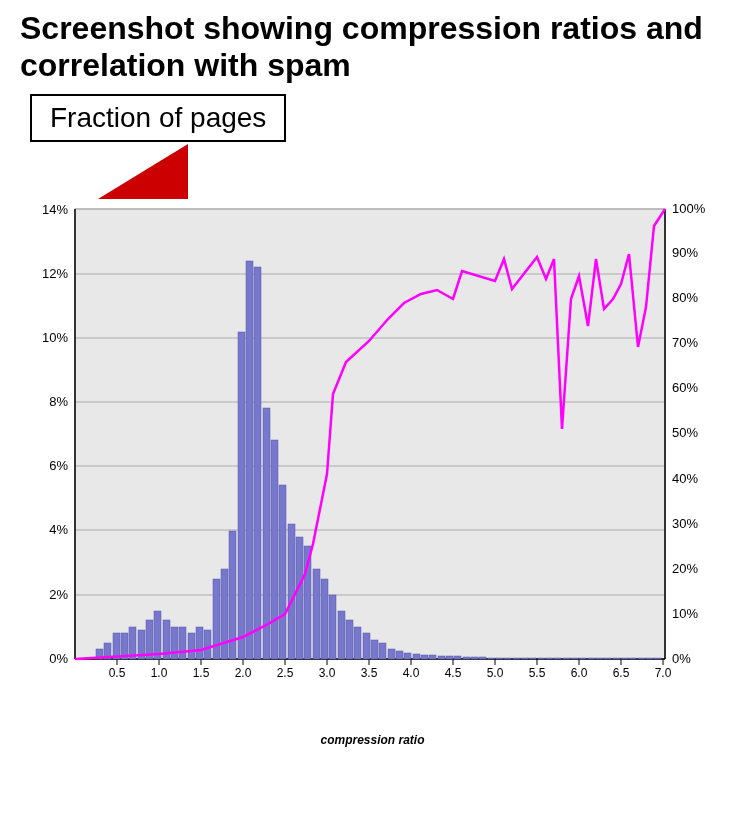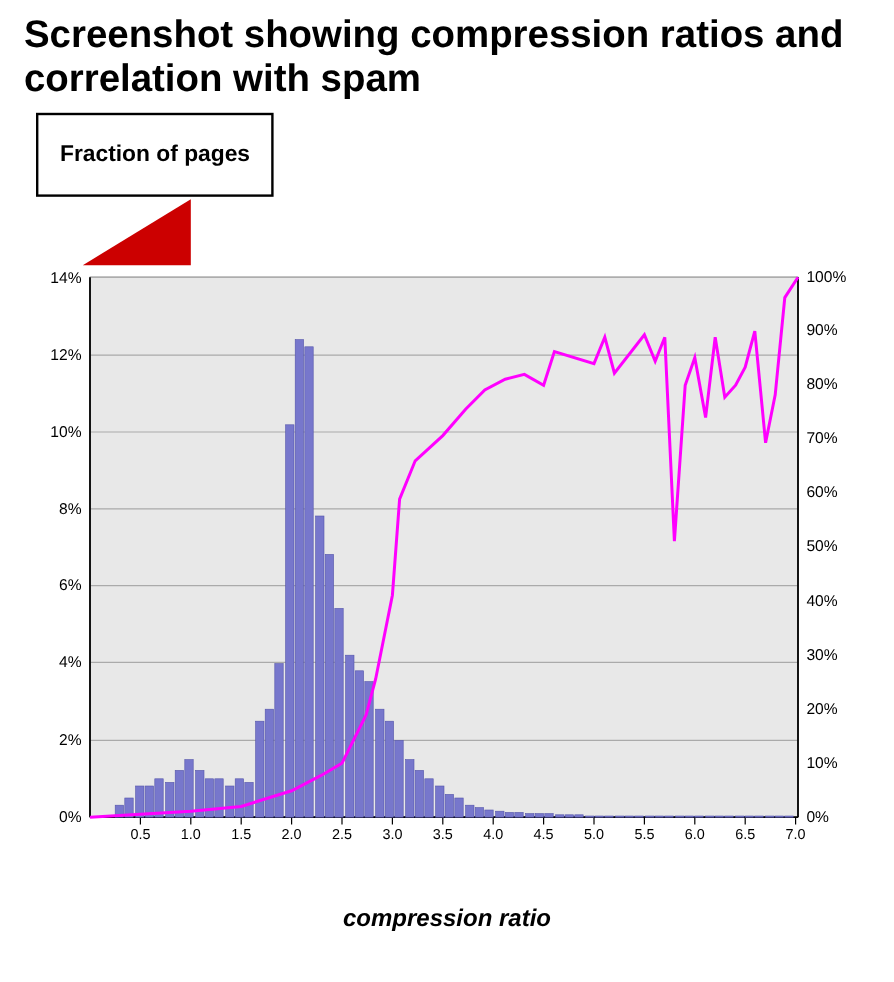--- a/index.html
+++ b/index.html
@@ -22,23 +22,23 @@
     }
     #labels-row {
       display: flex;
       justify-content: space-between;
       align-items: flex-start;
       margin-bottom: 0px;
       padding: 0 10px;
     }
     .label-box {
       border: 2.5px solid #000;
-      padding: 22px 18px;
-      font-size: 19px;
-      font-weight: bold;
+      padding: 6px 18px;
+      font-size: 28px;
+      font-weight: normal;
       background: #fff;
       display: inline-block;
     }
     .arrow-container {
       display: flex;
       flex-direction: column;
       align-items: center;
     }
     .arrow-left, .arrow-right {
       width: 0;
@@ -65,21 +65,21 @@
       height: 530px;
     }
     #chart-svg {
       position: absolute;
       top: 0; left: 0;
       width: 100%;
       height: 100%;
     }
     #x-label {
       text-align: center;
-      font-size: 20px;
+      font-size: 12px;
       font-weight: bold;
       font-style: italic;
       margin-top: 4px;
     }
   </style>
 </head>
 <body>
 
 <div id="main-container">
   <h1 id="title">Screenshot showing compression ratios and correlation with spam</h1>

